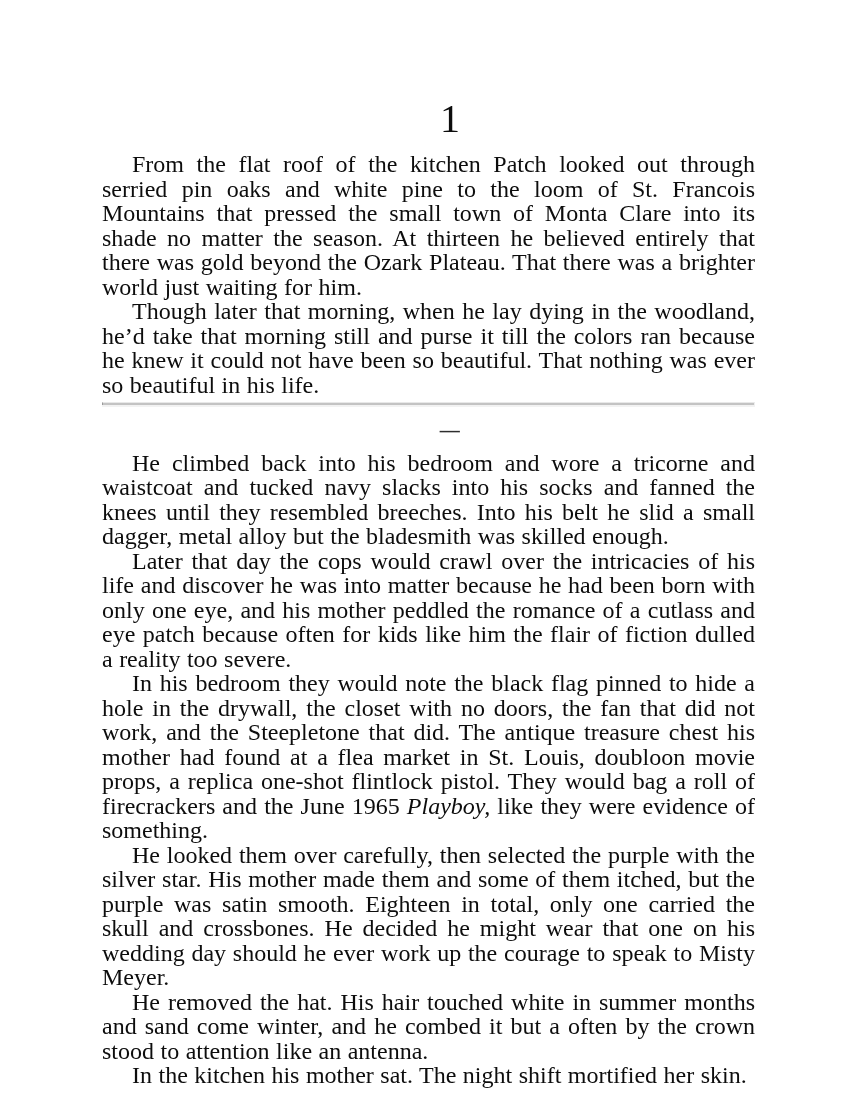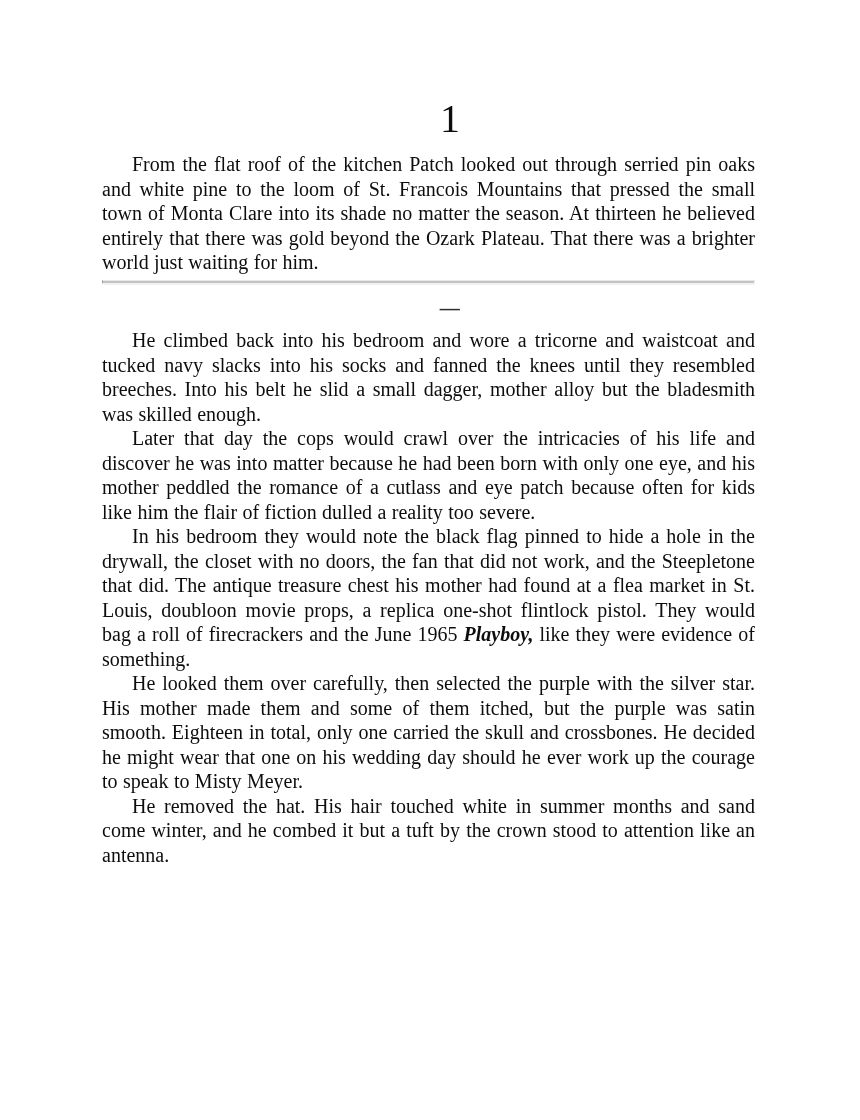--- a/index.html
+++ b/index.html
@@ -26,21 +26,21 @@
     font-size: 40px;
     line-height: 40px;
     font-weight: normal;
     text-align: center;
     
     text-indent: 43px;
     color: #0d0d0d;
   }
   p.body-paragraph {
     margin: 0;
-    font-size: 20px;
+    font-size: 24px;
     line-height: 24.5px;
     text-align: justify;
     text-justify: inter-word;
     text-indent: 30px;
     hyphens: none;
     word-spacing: 0.02em;
   }
   hr.scene-rule {
     margin: 5px 0 0 0;
     border: none;
@@ -56,42 +56,43 @@
     font-size: 20px;
     line-height: 24.5px;
     text-align: center;
     text-indent: 43px;
     color: #2e2e2e;
     font-weight: bold;
     letter-spacing: 0.5px;
   }
   em.book-title {
     font-style: italic;
-    font-weight: bold;
   }
 </style>
 </head>
 <body>
 
 <div class="page">
 
   <h1 class="chapter-number">1</h1>
 
   <p class="body-paragraph">From the flat roof of the kitchen Patch looked out through serried pin oaks and white pine to the loom of St. Francois Mountains that pressed the small town of Monta Clare into its shade no matter the season. At thirteen he believed entirely that there was gold beyond the Ozark Plateau. That there was a brighter world just waiting for him.</p>
 
+  <p class="body-paragraph">Though later that morning, when he lay dying in the woodland, he’d take that morning still and purse it till the colors ran because he knew it could not have been so beautiful. That nothing was ever so beautiful in his life.</p>
 
   <hr class="scene-rule">
 
   <div class="scene-break-mark">—</div>
 
-  <p class="body-paragraph">He climbed back into his bedroom and wore a tricorne and waistcoat and tucked navy slacks into his socks and fanned the knees until they resembled breeches. Into his belt he slid a small dagger, mother alloy but the bladesmith was skilled enough.</p>
+  <p class="body-paragraph">He climbed back into his bedroom and wore a tricorne and waistcoat and tucked navy slacks into his socks and fanned the knees until they resembled breeches. Into his belt he slid a small dagger, metal alloy but the bladesmith was skilled enough.</p>
 
   <p class="body-paragraph">Later that day the cops would crawl over the intricacies of his life and discover he was into matter because he had been born with only one eye, and his mother peddled the romance of a cutlass and eye patch because often for kids like him the flair of fiction dulled a reality too severe.</p>
 
   <p class="body-paragraph"><span>In his bedroom they would note the black flag pinned to hide a hole in the drywall, the closet with no doors, the fan that did not work, and the Steepletone that did. The antique treasure chest his mother had found at a flea market in St. Louis, doubloon movie props, a replica one-shot flintlock pistol. They would bag a roll of firecrackers and the June 1965 </span><em class="book-title">Playboy,</em><span> like they were evidence of something.</span></p>
 
 
   <p class="body-paragraph">He looked them over carefully, then selected the purple with the silver star. His mother made them and some of them itched, but the purple was satin smooth. Eighteen in total, only one carried the skull and crossbones. He decided he might wear that one on his wedding day should he ever work up the courage to speak to Misty Meyer.</p>
 
-  <p class="body-paragraph">He removed the hat. His hair touched white in summer months and sand come winter, and he combed it but a tuft by the crown stood to attention like an antenna.</p>
+  <p class="body-paragraph">He removed the hat. His hair touched white in summer months and sand come winter, and he combed it but a often by the crown stood to attention like an antenna.</p>
 
+  <p class="body-paragraph">In the kitchen his mother sat. The night shift mortified her skin.</p>
 
 </div>
 
 </body></html>

